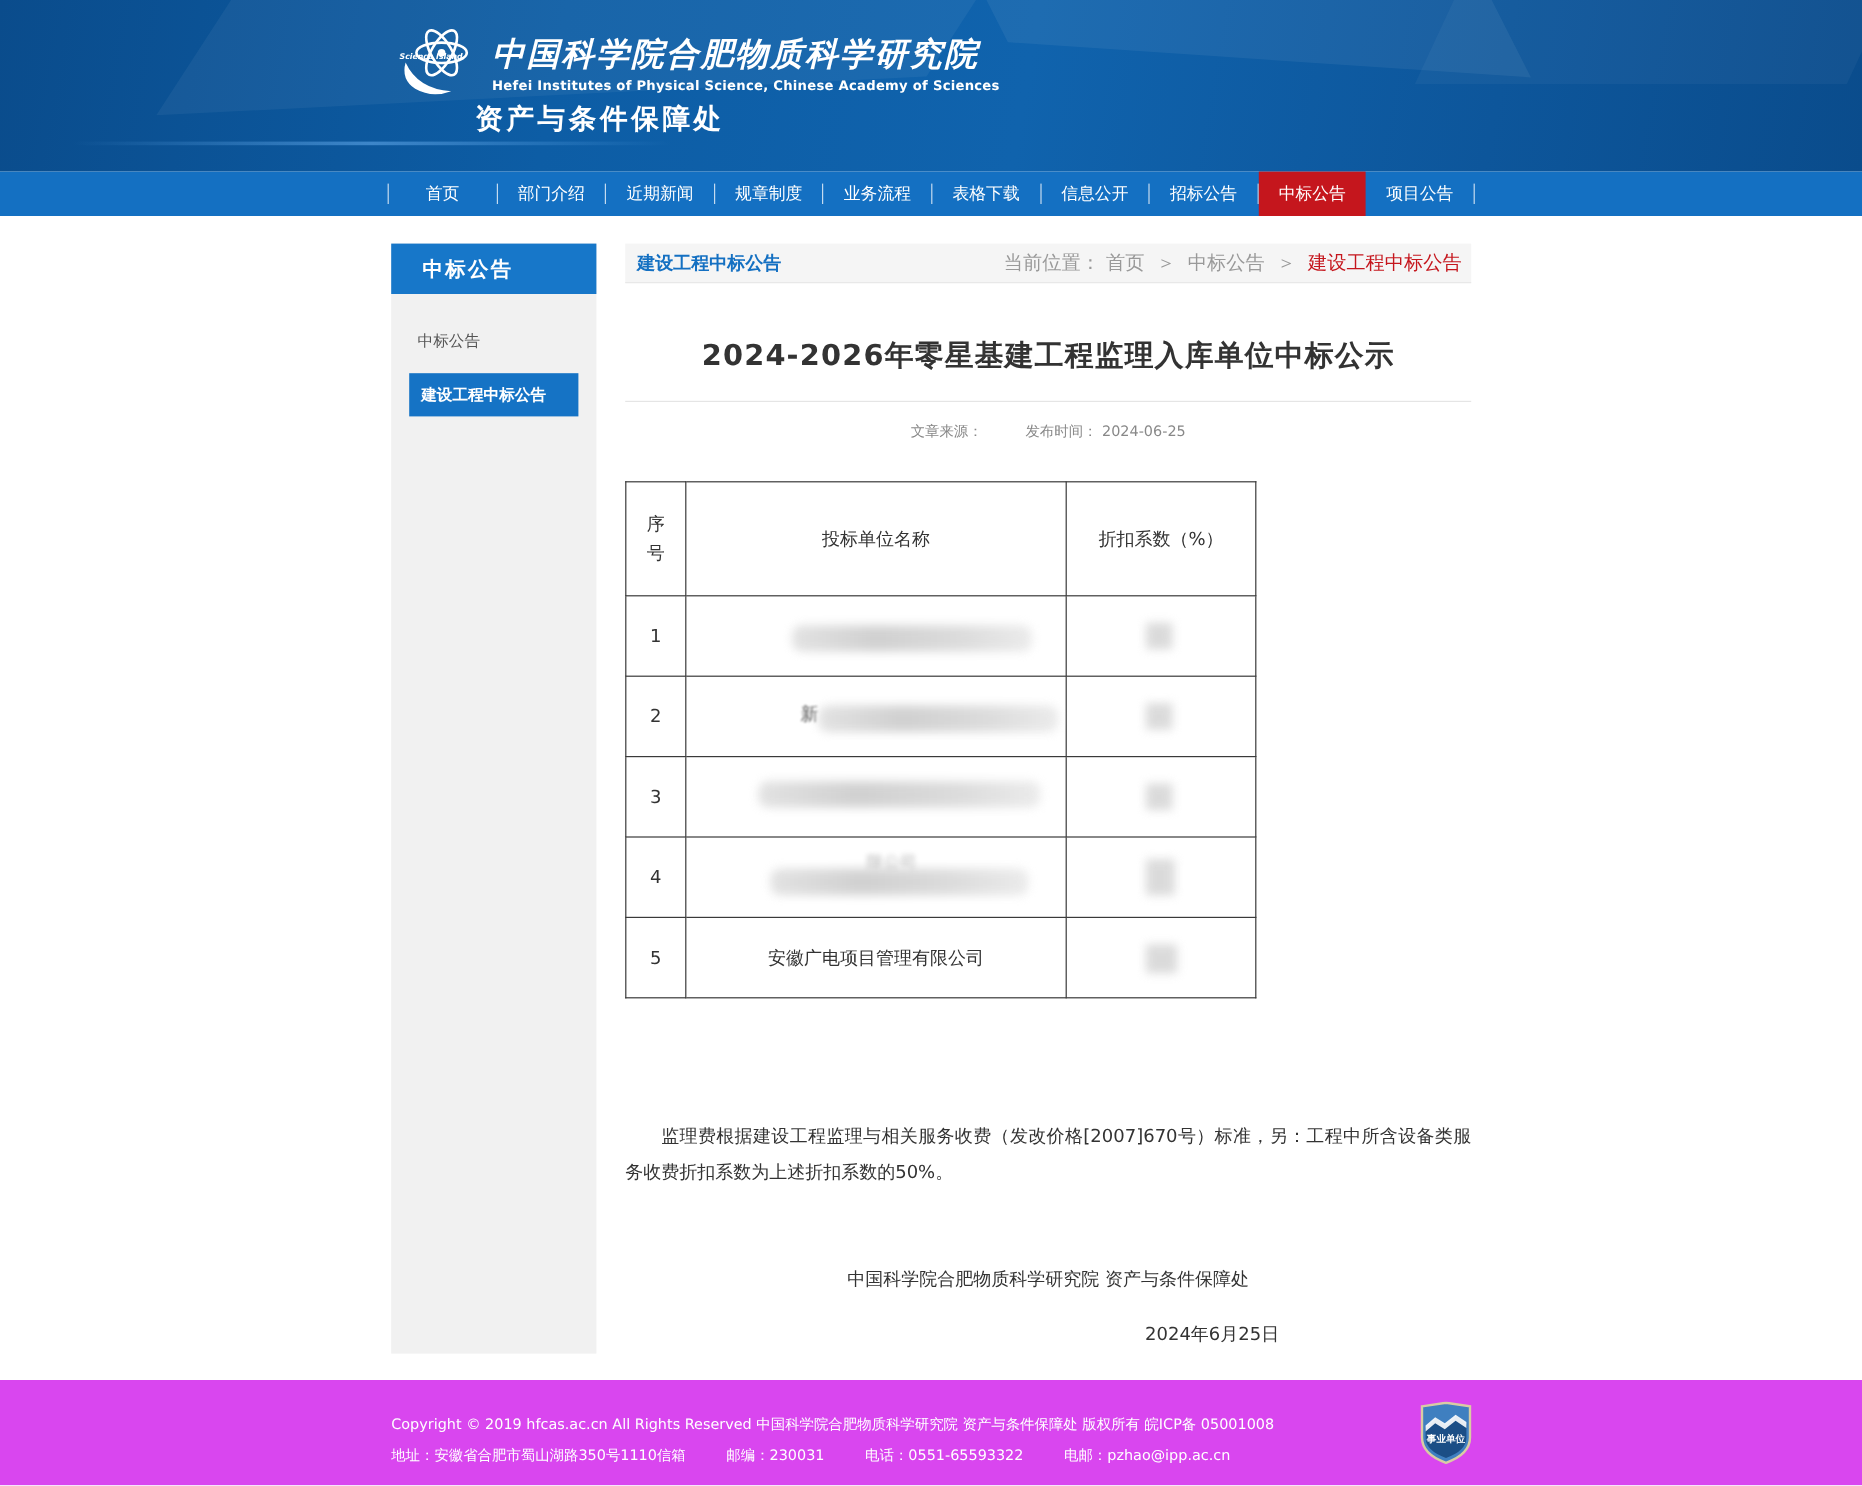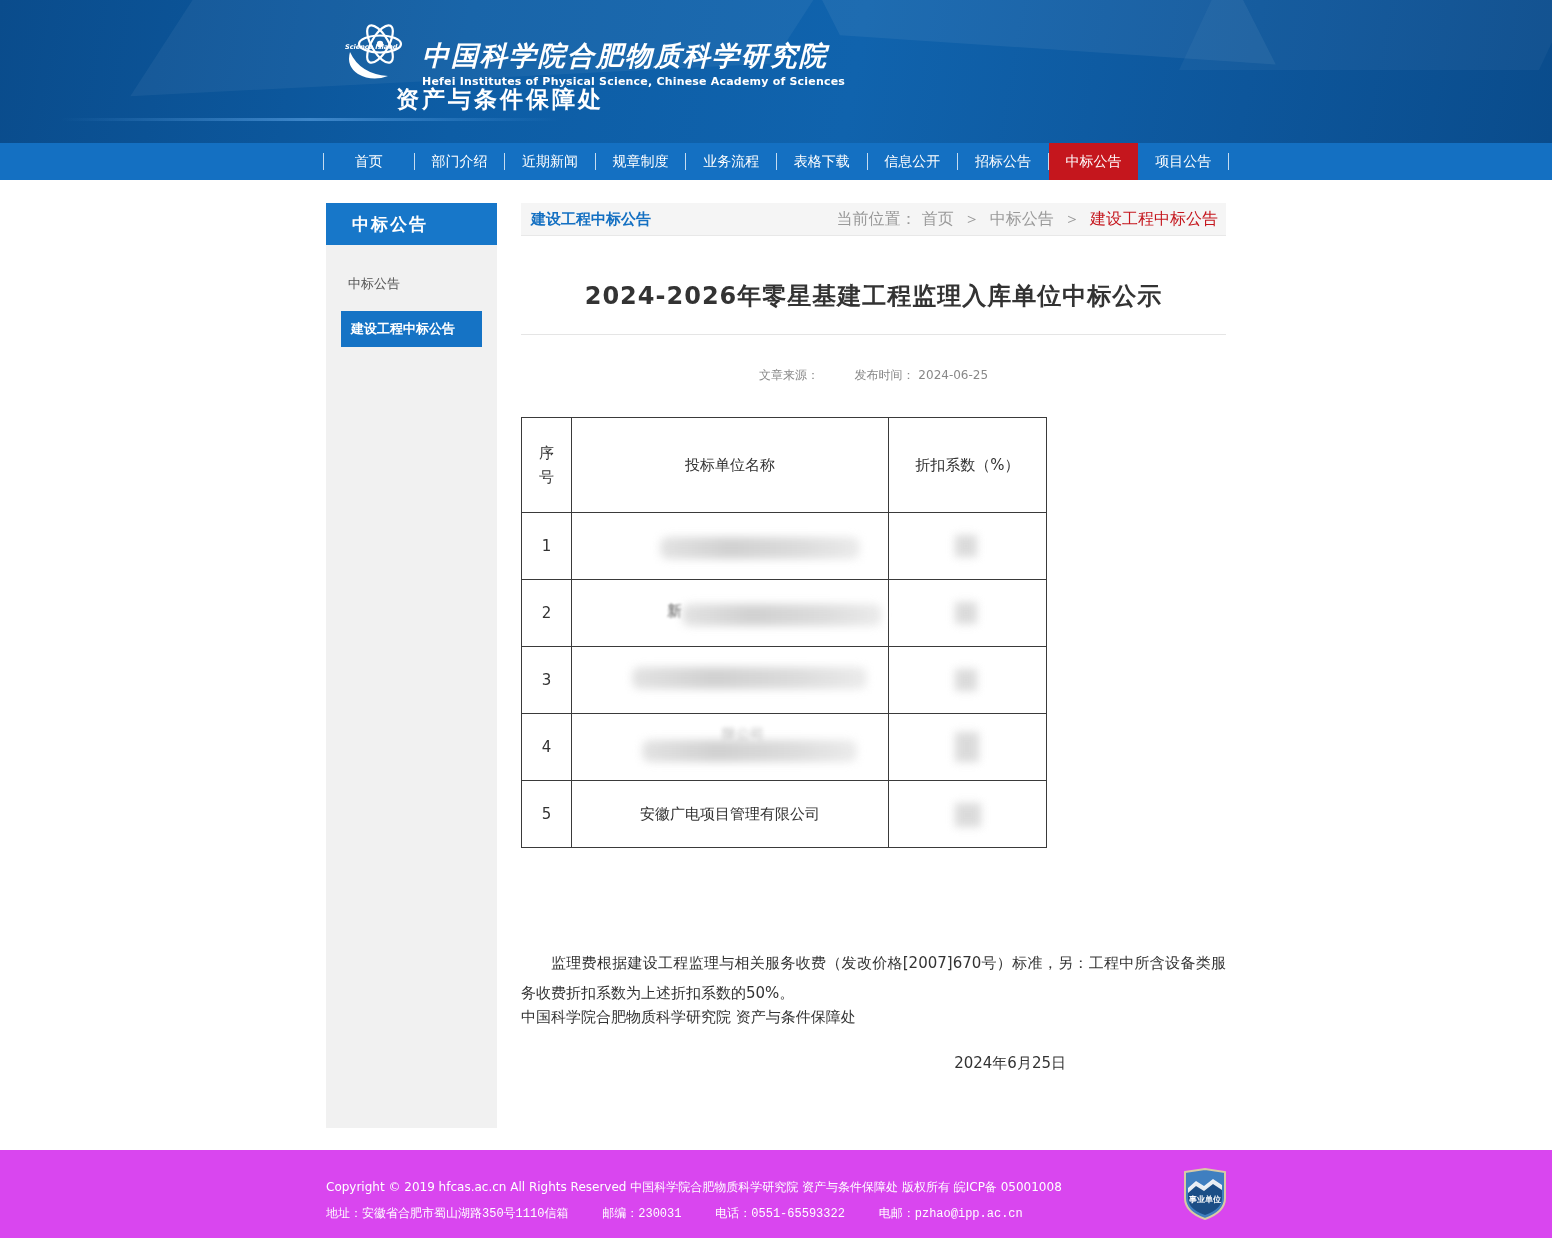--- a/index.html
+++ b/index.html
@@ -12,21 +12,21 @@
     background:linear-gradient(100deg,#0a4c8c 0%, #0d5da5 30%, #1063ad 55%, #0d569b 80%, #0a4c8c 100%);
     overflow:hidden; }
   .banner .poly1 { position:absolute; left:180px; top:-40px; width:620px; height:120px;
     background:rgba(255,255,255,0.05); transform:skewX(-35deg) rotate(-3deg); }
   .banner .poly2 { position:absolute; left:820px; top:-60px; width:420px; height:110px;
     background:rgba(255,255,255,0.06); transform:skewX(30deg) rotate(4deg); }
   .banner .poly3 { position:absolute; left:1200px; top:-20px; width:360px; height:90px;
     background:rgba(255,255,255,0.04); transform:skewX(-25deg); }
   .banner .streak { position:absolute; left:60px; top:118px; width:500px; height:3px;
     background:linear-gradient(90deg,rgba(120,190,255,0) 0%,rgba(120,190,255,0.45) 50%,rgba(120,190,255,0) 100%); }
-  .logo-row { position:absolute; left:344px; top:18px; display:flex; align-items:flex-end; }
+  .logo-row { position:absolute; left:332px; top:18px; display:flex; align-items:center; }
   .logo-icon { width:68px; height:70px; margin-right:10px; }
   .org-block { color:#fff; }
   .org-cn { font-size:27px; font-weight:bold; font-style:italic; letter-spacing:2px; color:#ffffff; line-height:34px; }
   .org-en { font-size:11px; font-weight:bold; color:#ffffff; letter-spacing:0.2px; margin-top:2px; }
   .dept { position:absolute; left:396px; top:84px; color:#ffffff; font-size:23px; font-weight:bold; letter-spacing:3px; }
   .slogan { position:absolute; left:763px; top:52px; color:#ffffff; font-size:29px; font-weight:bold;
     font-style:italic; letter-spacing:4px; white-space:pre; text-shadow:0 1px 2px rgba(0,40,90,0.5); }
 
   
   .nav { position:absolute; left:0; top:143px; width:1552px; height:37px; background:#1470c2; }
@@ -53,21 +53,21 @@
   .crumb-bar { width:705px; height:33px; background:#f5f5f5; border-bottom:1px solid #e8e8e8;
     display:flex; align-items:center; justify-content:space-between; padding:0 8px 0 10px; }
   .crumb-left { color:#1470c2; font-size:15px; font-weight:bold; }
   .crumb-right { font-size:16px; color:#999; }
   .crumb-right .lnk { color:#999; cursor:pointer; }
   .crumb-right .sep { margin:0 5px; color:#999; }
   .crumb-right .current { color:#c5161d; cursor:pointer; }
 
   .art-title { margin-top:44px; text-align:center; font-size:24px; font-weight:bold; color:#333; letter-spacing:1px; }
   .title-rule { margin-top:22px; width:705px; height:1px; background:#e5e5e5; }
-  .art-meta { margin-top:32px; text-align:center; font-size:12px; color:#888; }
+  .art-meta { margin-top:16px; text-align:center; font-size:12px; color:#888; }
   .art-meta .gap { display:inline-block; width:28px; }
 
   
   .bid-table { margin-top:33px; width:525px; border-collapse:collapse; table-layout:fixed;border-radius:20px; }
   .bid-table th, .bid-table td { border:1px solid #3a3a3a; text-align:center; vertical-align:middle;
     font-size:15px; color:#333; font-weight:normal; }
   .bid-table th { height:95px; }
   .bid-table td { height:67px; position:relative; }
   .col-seq { width:50px; }
   .col-name { width:317px; }
@@ -79,27 +79,27 @@
   .redact-strip.r1 { left:88px; width:200px; }
   .redact-strip.r3 { left:60px; width:235px; top:20px; }
   .redact-strip.r4 { left:70px; width:215px; top:26px; }
   .redact-sq { position:absolute; left:66px; top:22px; width:22px; height:22px;
     background:#d2d2d2; filter:blur(4px); opacity:0.8; }
   .name-partial { position:absolute; left:95px; top:22px; font-size:15px; color:#555; filter:blur(1px); }
   .name-faint { position:absolute; left:150px; top:12px; font-size:14px; color:#777; filter:blur(2px); opacity:0.55; }
 
   .art-body { margin-top:100px; width:705px; font-size:15px; color:#333; line-height:30px;
     text-align:justify; text-indent:2em; }
-  .art-sign { width:705px; text-align:left; font-size:15px; color:#333; }
+  .art-sign { margin-top:65px; width:705px; text-align:center; font-size:15px; color:#333; }
   .art-date { margin-top:27px; width:705px; text-align:right; padding-right:160px; font-size:15px; color:#333; }
 
   
   .footer { position:absolute; left:0; top:1150px; width:1552px; height:88px; background:#d946ef; }
   .footer-text { position:absolute; left:326px; top:24px; color:#ffffff; font-size:12px; line-height:26px; }
-  .footer-text .seg { margin-right:30px;font-family:Liberation Mono, monospace; }
+  .footer-text .seg { margin-right:30px; }
   .footer-badge { position:absolute; left:1183px; top:18px; width:44px; height:52px; cursor:pointer; }
 
   
   .ni { cursor:default; }
 </style>
 </head>
 <body>
 
 <div class="page">
 

